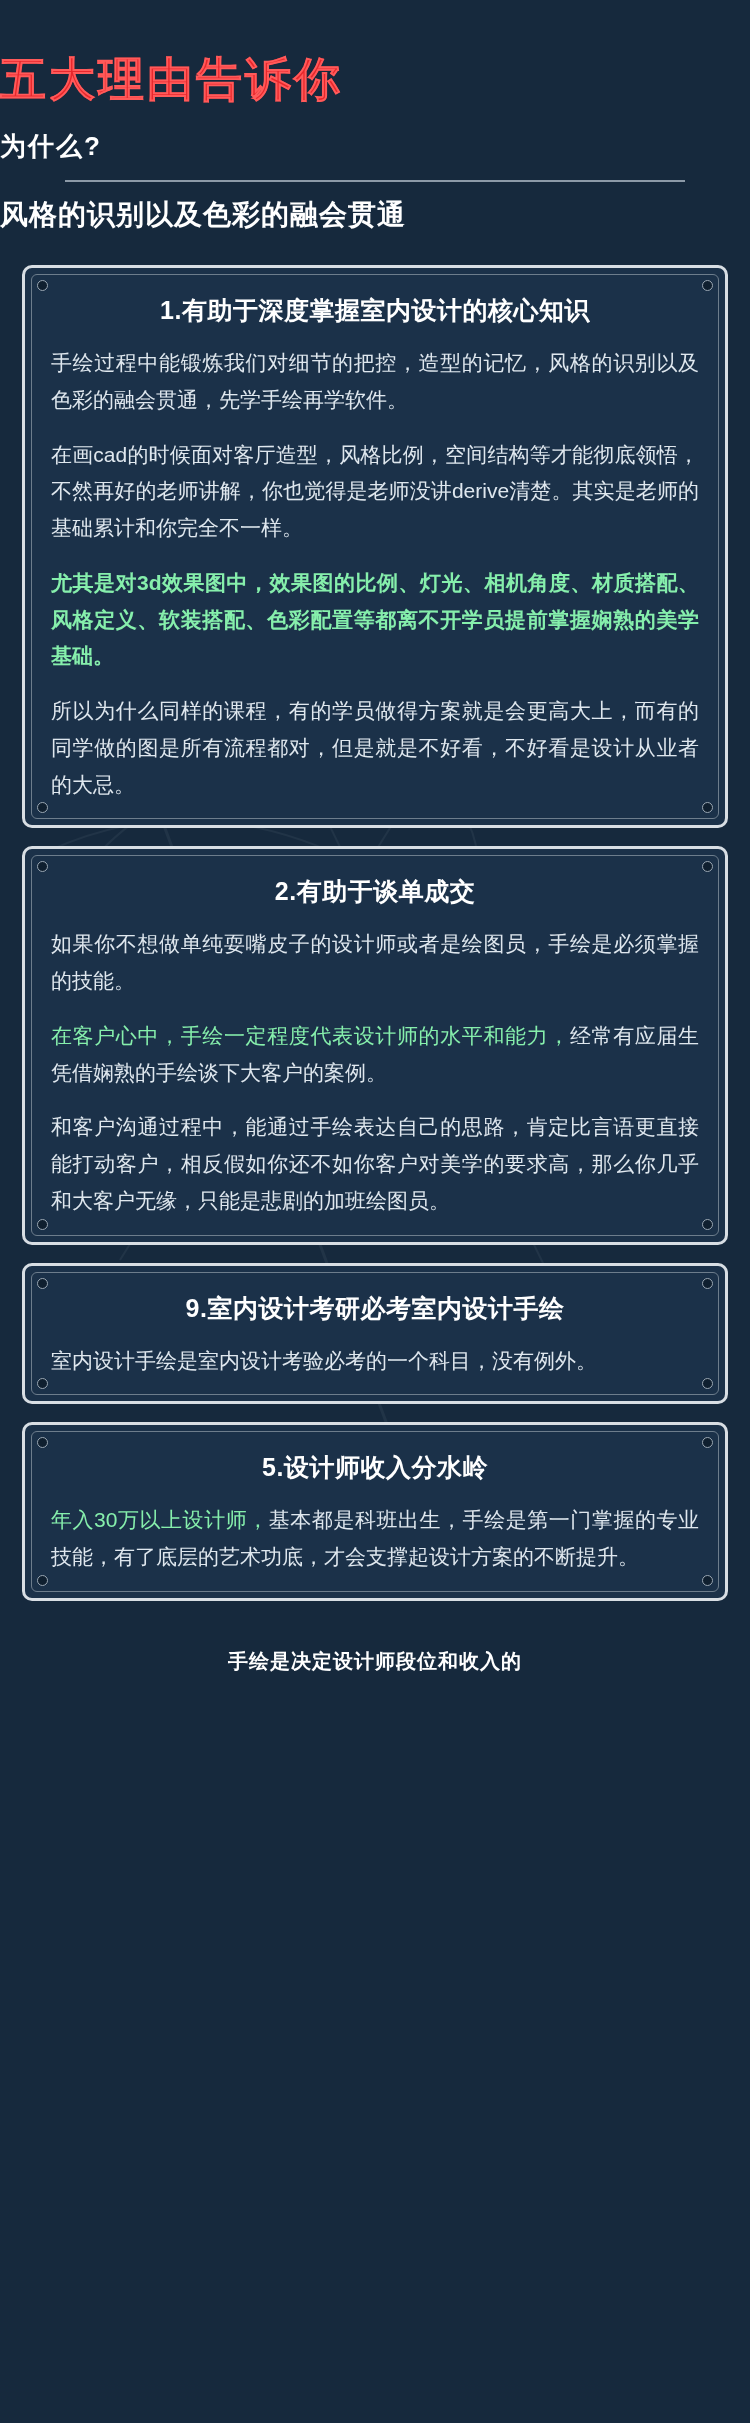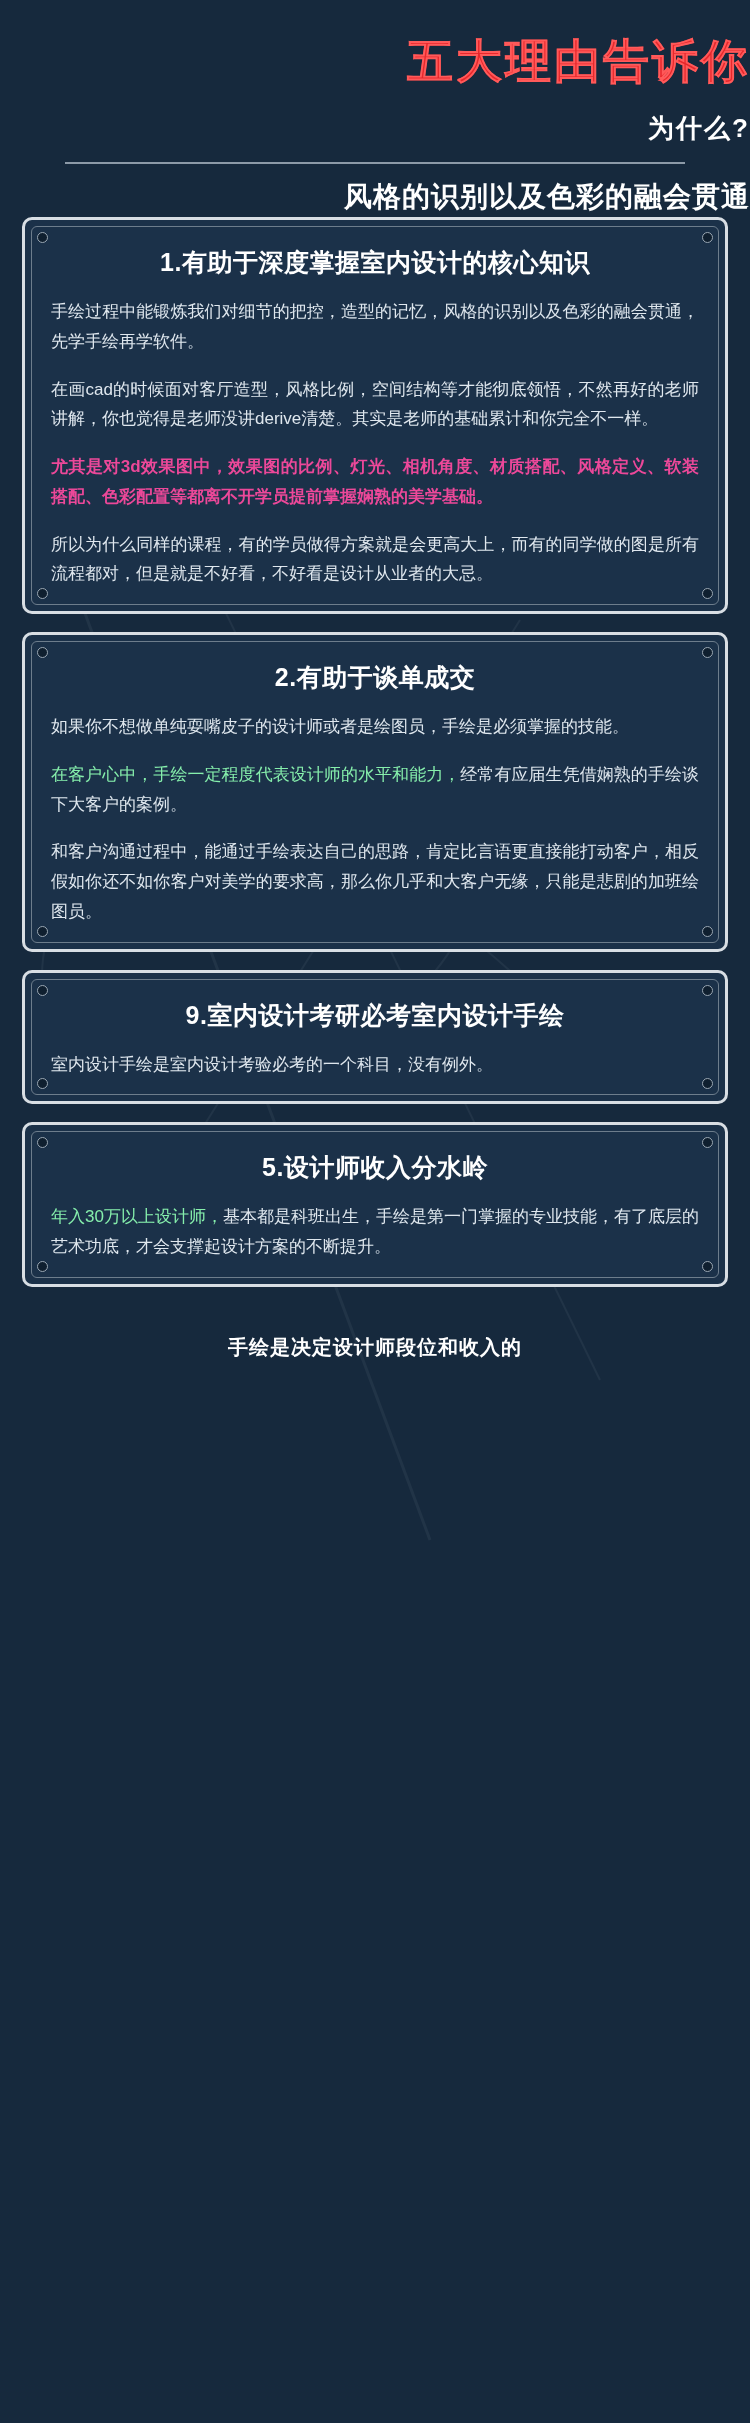--- a/index.html
+++ b/index.html
@@ -26,21 +26,22 @@
   
   .watermark {
     position: absolute;
     left: 0; top: 560px;
     width: 750px; height: 1100px;
     opacity: 0.06;
     pointer-events: none;
   }
   .header {
     padding-top: 34px;
-    text-align: right;
+    text-align: left;
+    margin-top: 18px;
   }
   .title-main {
     font-size: 46px;
     font-weight: bold;
     color: #e8272c;
     letter-spacing: 3px;
     line-height: 1.2;
     -webkit-text-stroke: 0.5px #ff5a5a;
   }
   .title-sub {
@@ -58,20 +59,21 @@
   }
   .title-third {
     margin-top: 14px;
     font-size: 28px;
     font-weight: bold;
     color: #ffffff;
     letter-spacing: 1px;
   }
 
   .cards {
+    margin-top: 30px;
     padding: 1px 14px;
   }
   .card {
     position: relative;
     margin: 0 auto 18px auto;
     width: 706px;
     box-sizing: border-box;
     border: 3px solid #d8dee4;
     border-radius: 10px;
     background: #1b3149;
@@ -98,29 +100,29 @@
 
   .card-title {
     text-align: center;
     font-size: 25px;
     font-weight: bold;
     color: #ffffff;
     margin: 8px 0 18px 0;
     letter-spacing: 0.5px;
   }
   .para {
-    font-size: 17px;
+    font-size: 21px;
     line-height: 1.75;
     color: #dfe7ee;
     margin: 0 0 18px 0;
     text-align: justify;
   }
   .para:last-child { margin-bottom: 0; }
   .para.red {
-    color: #ec4899;
+    color: #86efac;
     font-weight: bold;
   }
   .para .red {
     color: #86efac;
   }
 
   .footer {
     margin-top: 26px;
     padding-bottom: 40px;
     text-align: center;

